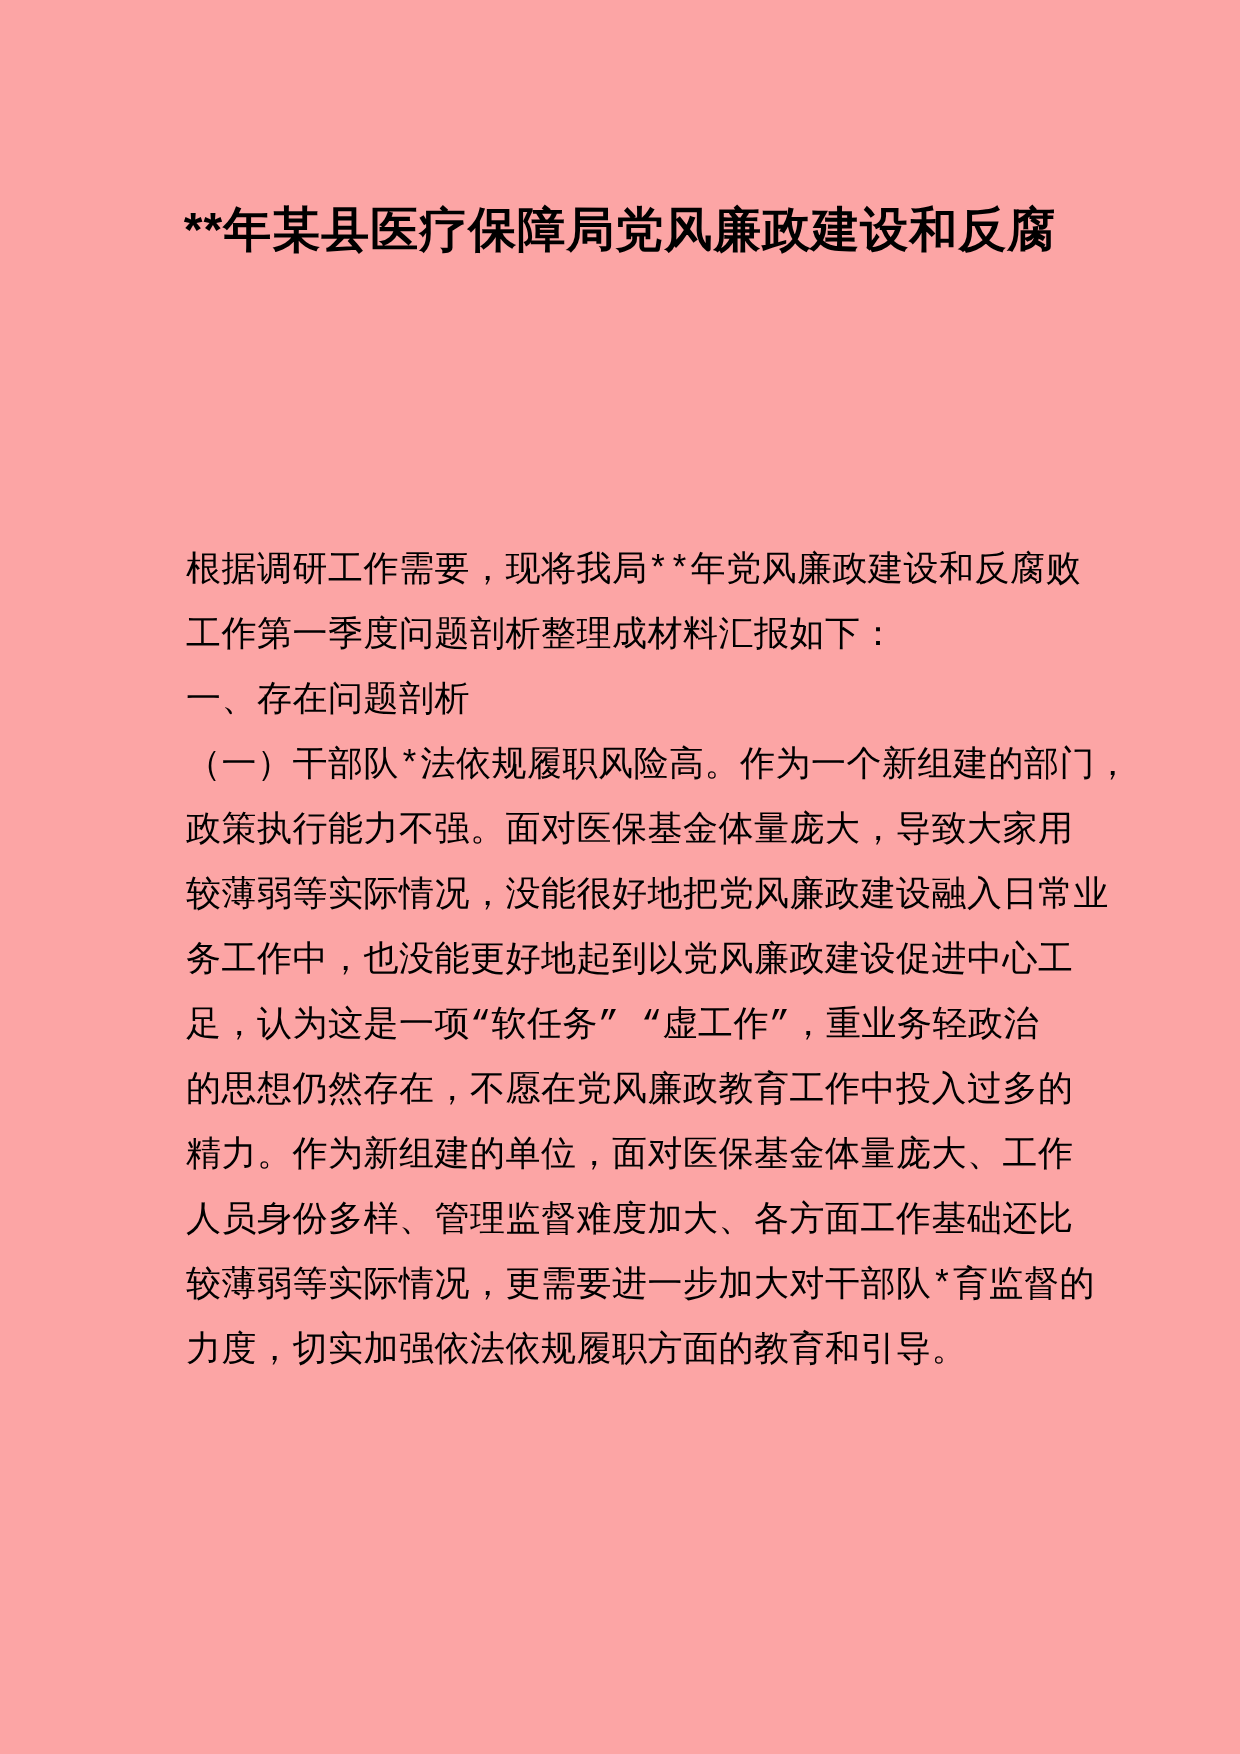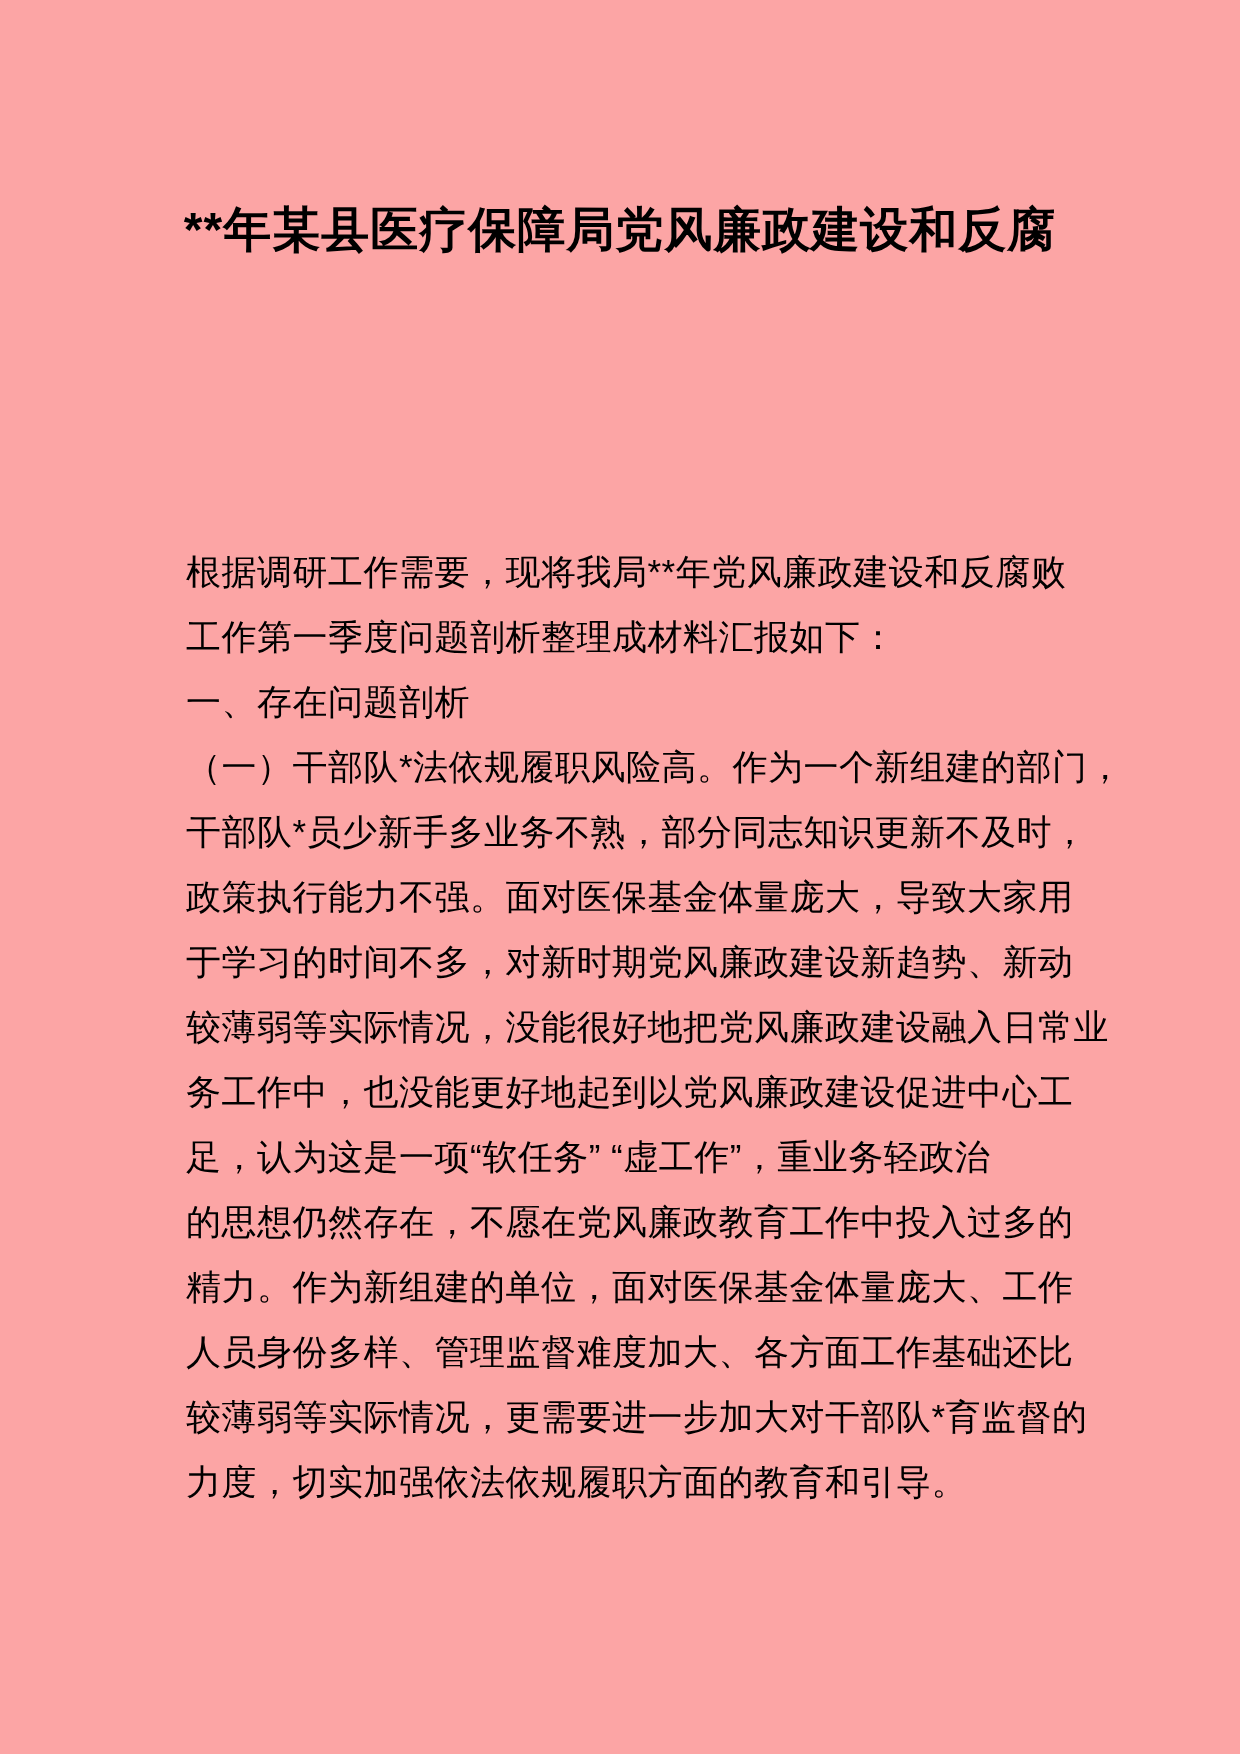--- a/index.html
+++ b/index.html
@@ -37,38 +37,37 @@
     left: 186px;
     width: 910px;
     font-size: 35px;
     font-weight: normal;
     line-height: 65px;
     letter-spacing: 0.5px;
   }
   .body-block > div {
     height: 65px;
     white-space: nowrap;
+    font-family: Liberation Mono, monospace;
   }
 </style>
 </head>
 <body>
 
 <div class="page">
   <div class="title-block">
       <div class="title-line">**年某县医疗保障局党风廉政建设和反腐</div>
     </div>
 
   <div class="body-block">
       <div class="body-line">根据调研工作需要，现将我局**年党风廉政建设和反腐败</div>
       <div class="body-line">工作第一季度问题剖析整理成材料汇报如下：</div>
       <div class="body-line">一、存在问题剖析</div>
       <div class="body-line">（一）干部队*法依规履职风险高。作为一个新组建的部门，</div>
-      <div class="body-line">干部队*员少新手多业务不熟，部分同志知识更新不及时，</div>
       <div class="body-line">政策执行能力不强。面对医保基金体量庞大，导致大家用</div>
-      <div class="body-line">于学习的时间不多，对新时期党风廉政建设新趋势、新动</div>
       <div class="body-line">较薄弱等实际情况，没能很好地把党风廉政建设融入日常业</div>
       <div class="body-line">务工作中，也没能更好地起到以党风廉政建设促进中心工</div>
       <div class="body-line">足，认为这是一项“软任务” “虚工作”，重业务轻政治</div>
       <div class="body-line">的思想仍然存在，不愿在党风廉政教育工作中投入过多的</div>
       <div class="body-line">精力。作为新组建的单位，面对医保基金体量庞大、工作</div>
       <div class="body-line">人员身份多样、管理监督难度加大、各方面工作基础还比</div>
       <div class="body-line">较薄弱等实际情况，更需要进一步加大对干部队*育监督的</div>
       <div class="body-line">力度，切实加强依法依规履职方面的教育和引导。</div>
     </div>
 </div>

